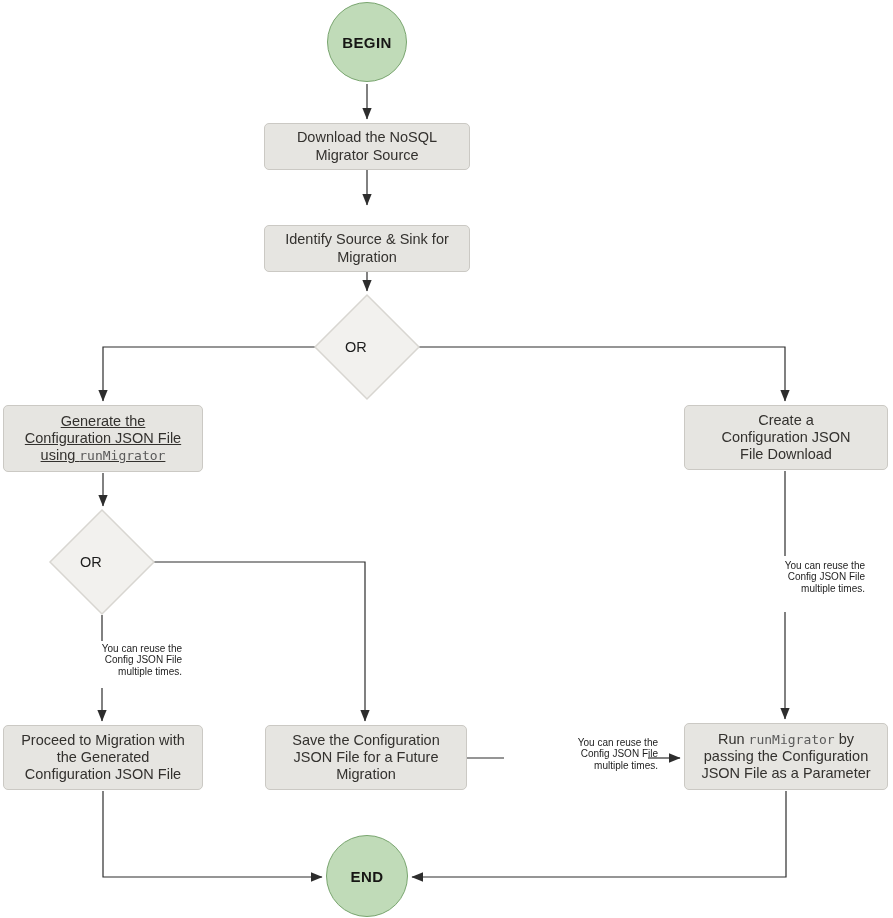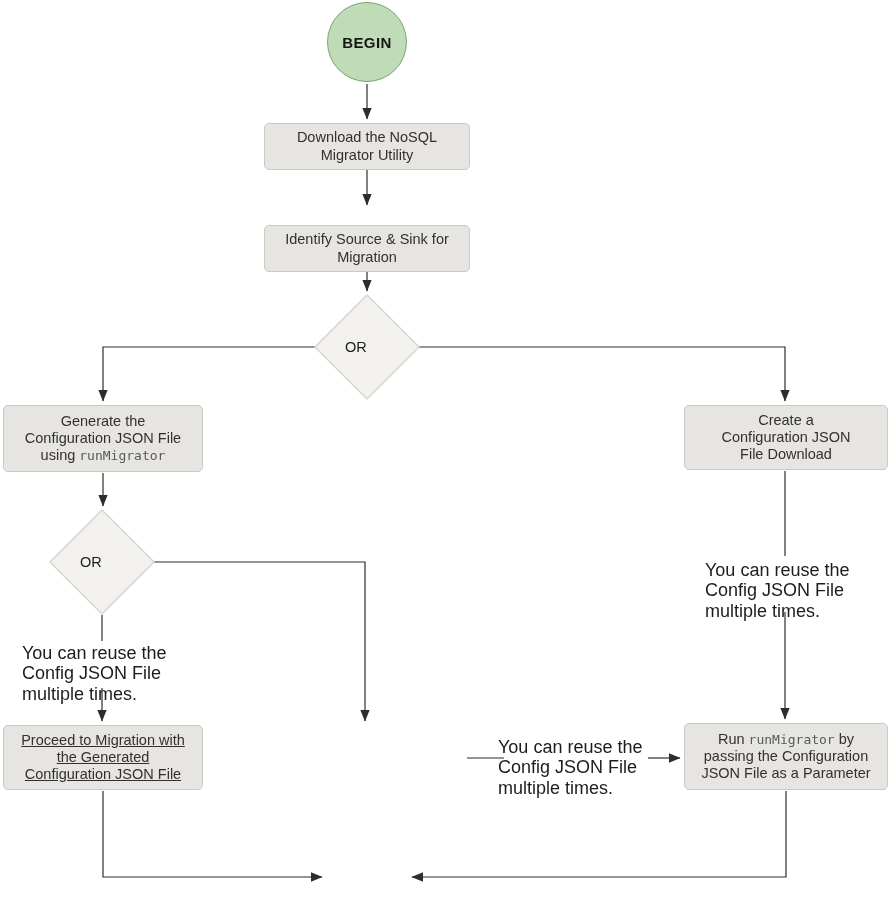--- a/index.html
+++ b/index.html
@@ -56,23 +56,23 @@
     color: #5a5a5a;
   }
   .or-label {
     position: absolute;
     width: 44px; text-align: left;
     font-size: 14.5px; color: #1c1c1c;
   }
   .note {
     position: absolute;
     width: 160px;
-    text-align: left;
+    text-align: right;
     white-space: pre-line;
-    font-size: 18px; line-height: 1.13;
+    font-size: 10px; line-height: 1.13;
     color: #1d1d1d;
   }
 </style>
 </head>
 <body>
 
 <div class="canvas">
 
   <svg class="layer" viewBox="0 0 893 918" xmlns="http://www.w3.org/2000/svg">
     <defs>
@@ -97,54 +97,58 @@
       <polyline class="connector" points="103,791 103,877 322,877" marker-end="url(#arrow)"></polyline>
       <polyline class="connector" points="786,791 786,877 412,877" marker-end="url(#arrow)"></polyline>
     </g>
     <polygon class="decision-shape" points="367,295 419,347 367,399 315,347"></polygon>
     <polygon class="decision-shape" points="102,510 154,562 102,614 50,562"></polygon>
   </svg>
 
   <div class="terminal" style="left:327px; top:2px; width:80px; height:80px;">BEGIN</div>
 
   <div class="step" style="left:264px; top:123px; width:206px; height:47px;">
-    <span class="wrap" style="max-width:180px;">Download the NoSQL Migrator Utility</span>
+    <span class="wrap" style="max-width:180px;">Download the NoSQL Migrator Source</span>
   </div>
 
   <div class="step" style="left:264px; top:209px; width:206px; height:47px;margin-top:16px;">
     <span class="wrap" style="max-width:190px;">Identify Source &amp; Sink for Migration</span>
   </div>
 
   <div class="or-label" style="left:345px; top:339px;">OR</div>
 
   <div class="step" style="left:3px; top:405px; width:200px; height:67px;">
-    <span class="wrap" style="max-width:170px;"><span>Generate the Configuration JSON File using </span><span class="code">runMigrator</span></span>
+    <span class="wrap" style="max-width:170px;text-decoration:underline;"><span>Generate the Configuration JSON File using </span><span class="code">runMigrator</span></span>
   </div>
 
   <div class="step" style="left:684px; top:405px; width:204px; height:65px;">
     <span class="wrap" style="max-width:145px;">Create a Configuration JSON File Download</span>
   </div>
 
   <div class="or-label" style="left:80px; top:554px;">OR</div>
 
   <div class="note" style="left:22px; top:643px;">You can reuse the
 Config JSON File
 multiple times.</div>
 
   <div class="note" style="left:705px; top:560px;">You can reuse the
 Config JSON File
 multiple times.</div>
 
   <div class="step" style="left:3px; top:725px; width:200px; height:65px;">
-    <span class="wrap" style="max-width:168px;text-decoration:underline;">Proceed to Migration with the Generated Configuration JSON File</span>
+    <span class="wrap" style="max-width:168px;">Proceed to Migration with the Generated Configuration JSON File</span>
   </div>
 
+  <div class="step" style="left:265px; top:725px; width:202px; height:65px;">
+    <span class="wrap" style="max-width:168px;">Save the Configuration JSON File for a Future Migration</span>
+  </div>
 
   <div class="note" style="left:498px; top:737px;">You can reuse the
 Config JSON File
 multiple times.</div>
 
   <div class="step" style="left:684px; top:723px; width:204px; height:67px;">
     <span class="wrap" style="max-width:188px;"><span>Run </span><span class="code">runMigrator</span><span> by passing the Configuration JSON File as a Parameter</span></span>
   </div>
 
+  <div class="terminal" style="left:326px; top:835px; width:82px; height:82px;">END</div>
 
 </div>
 
 </body></html>

